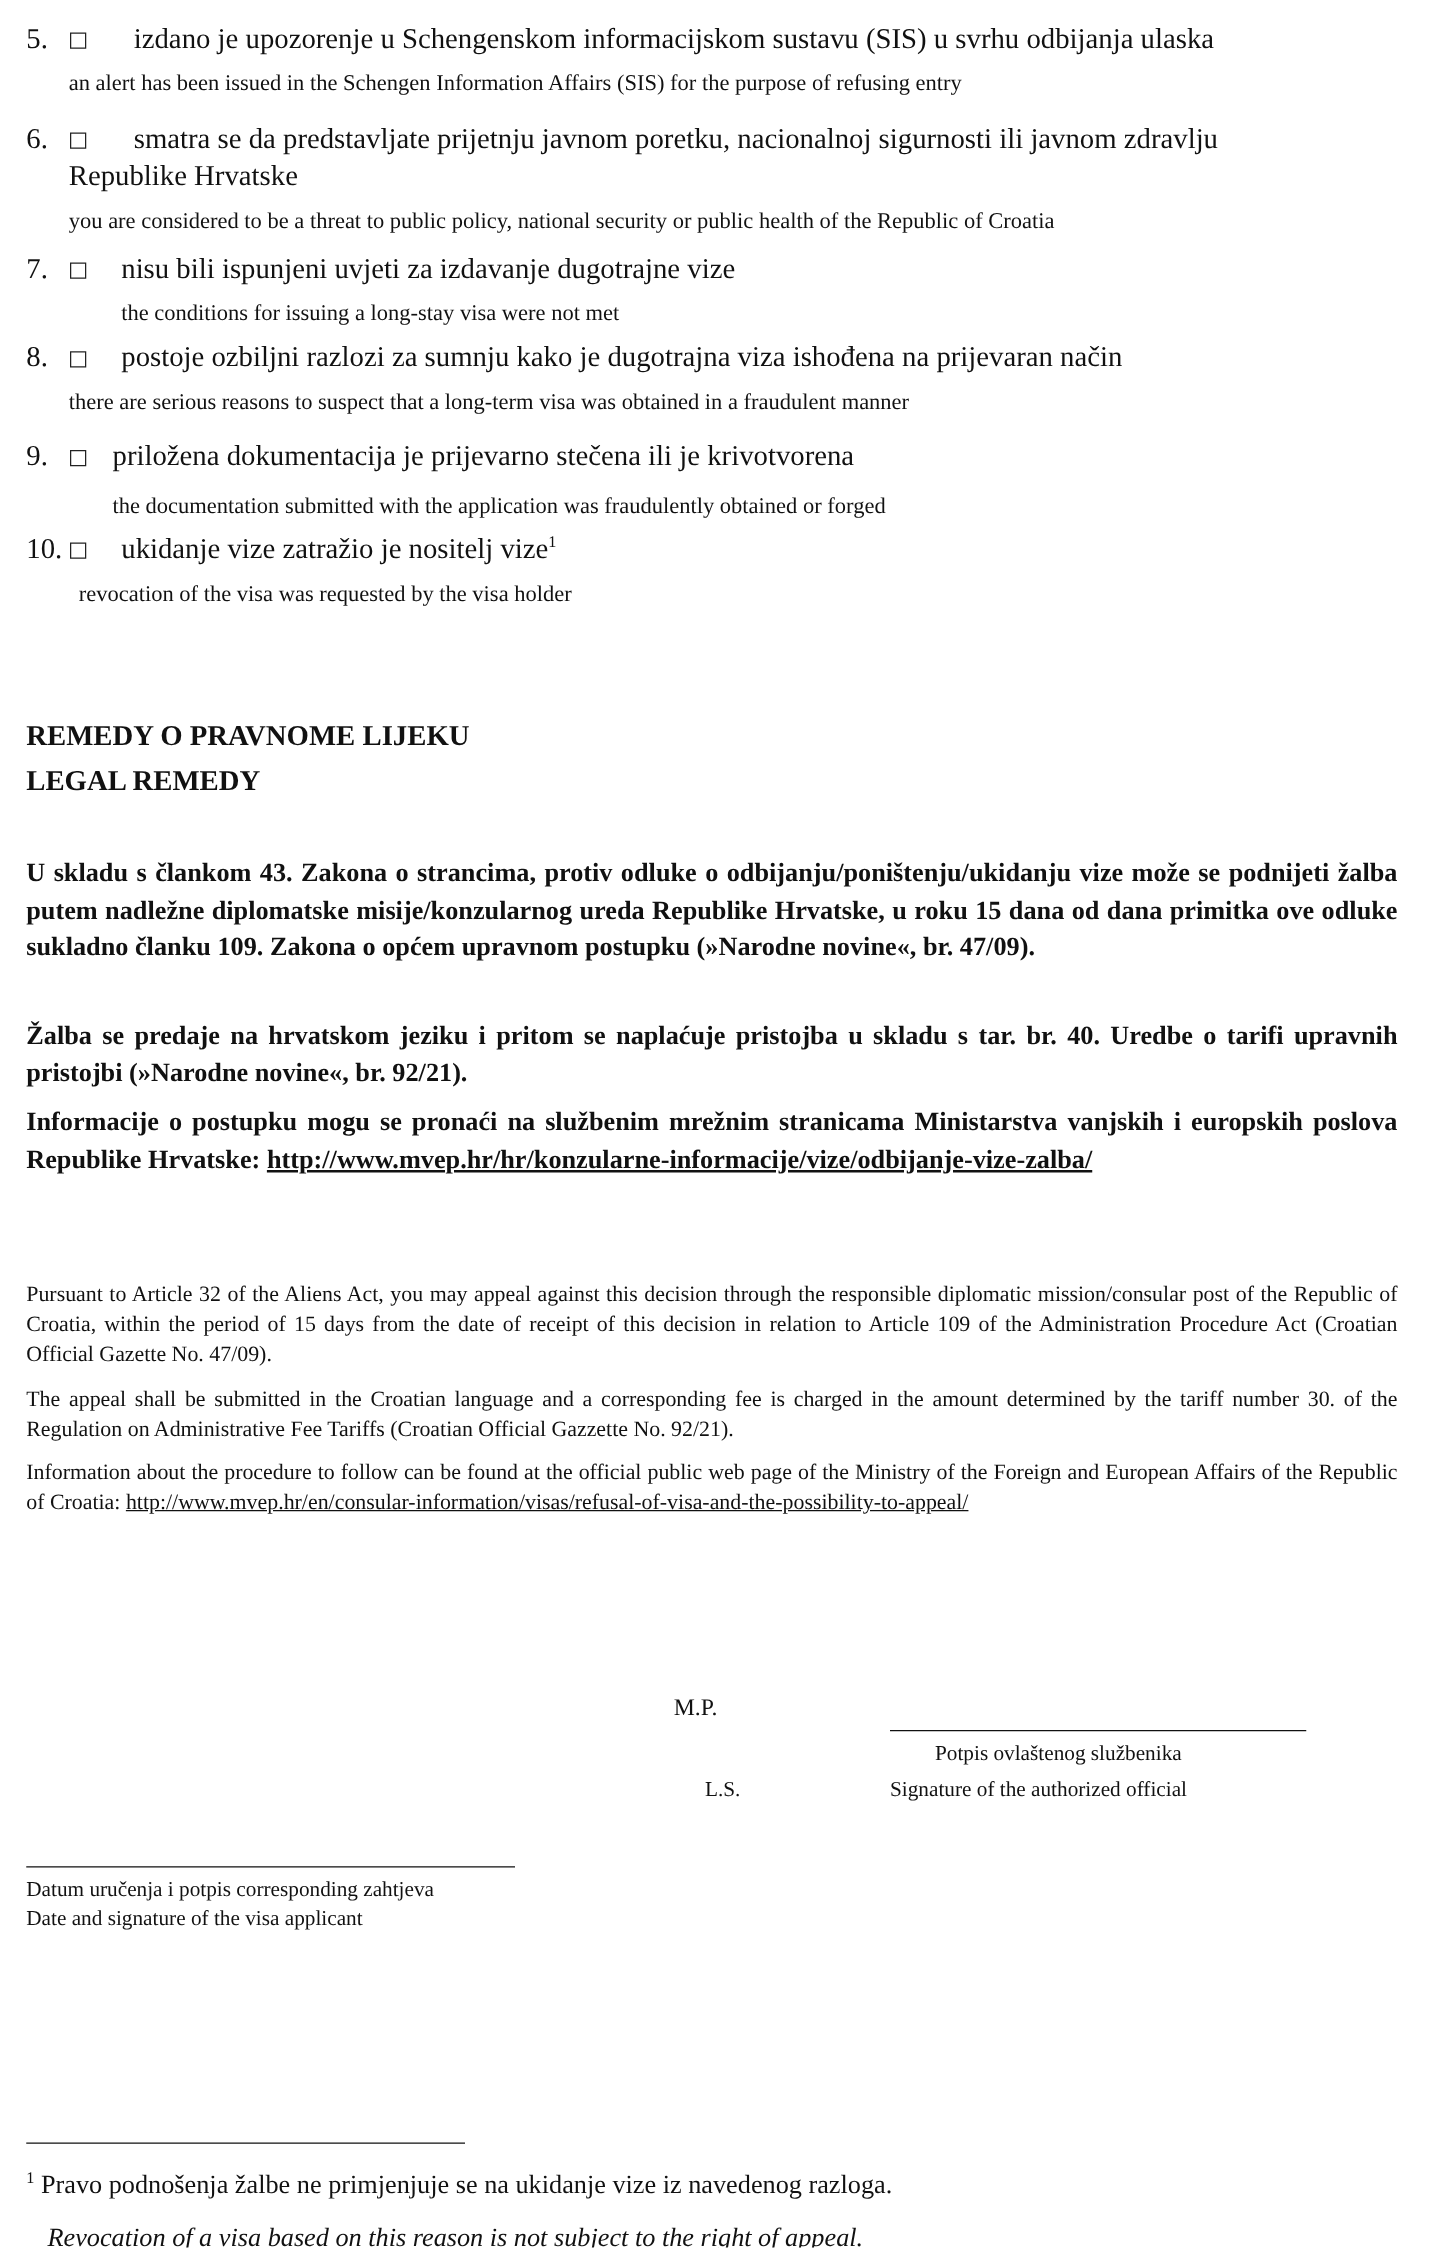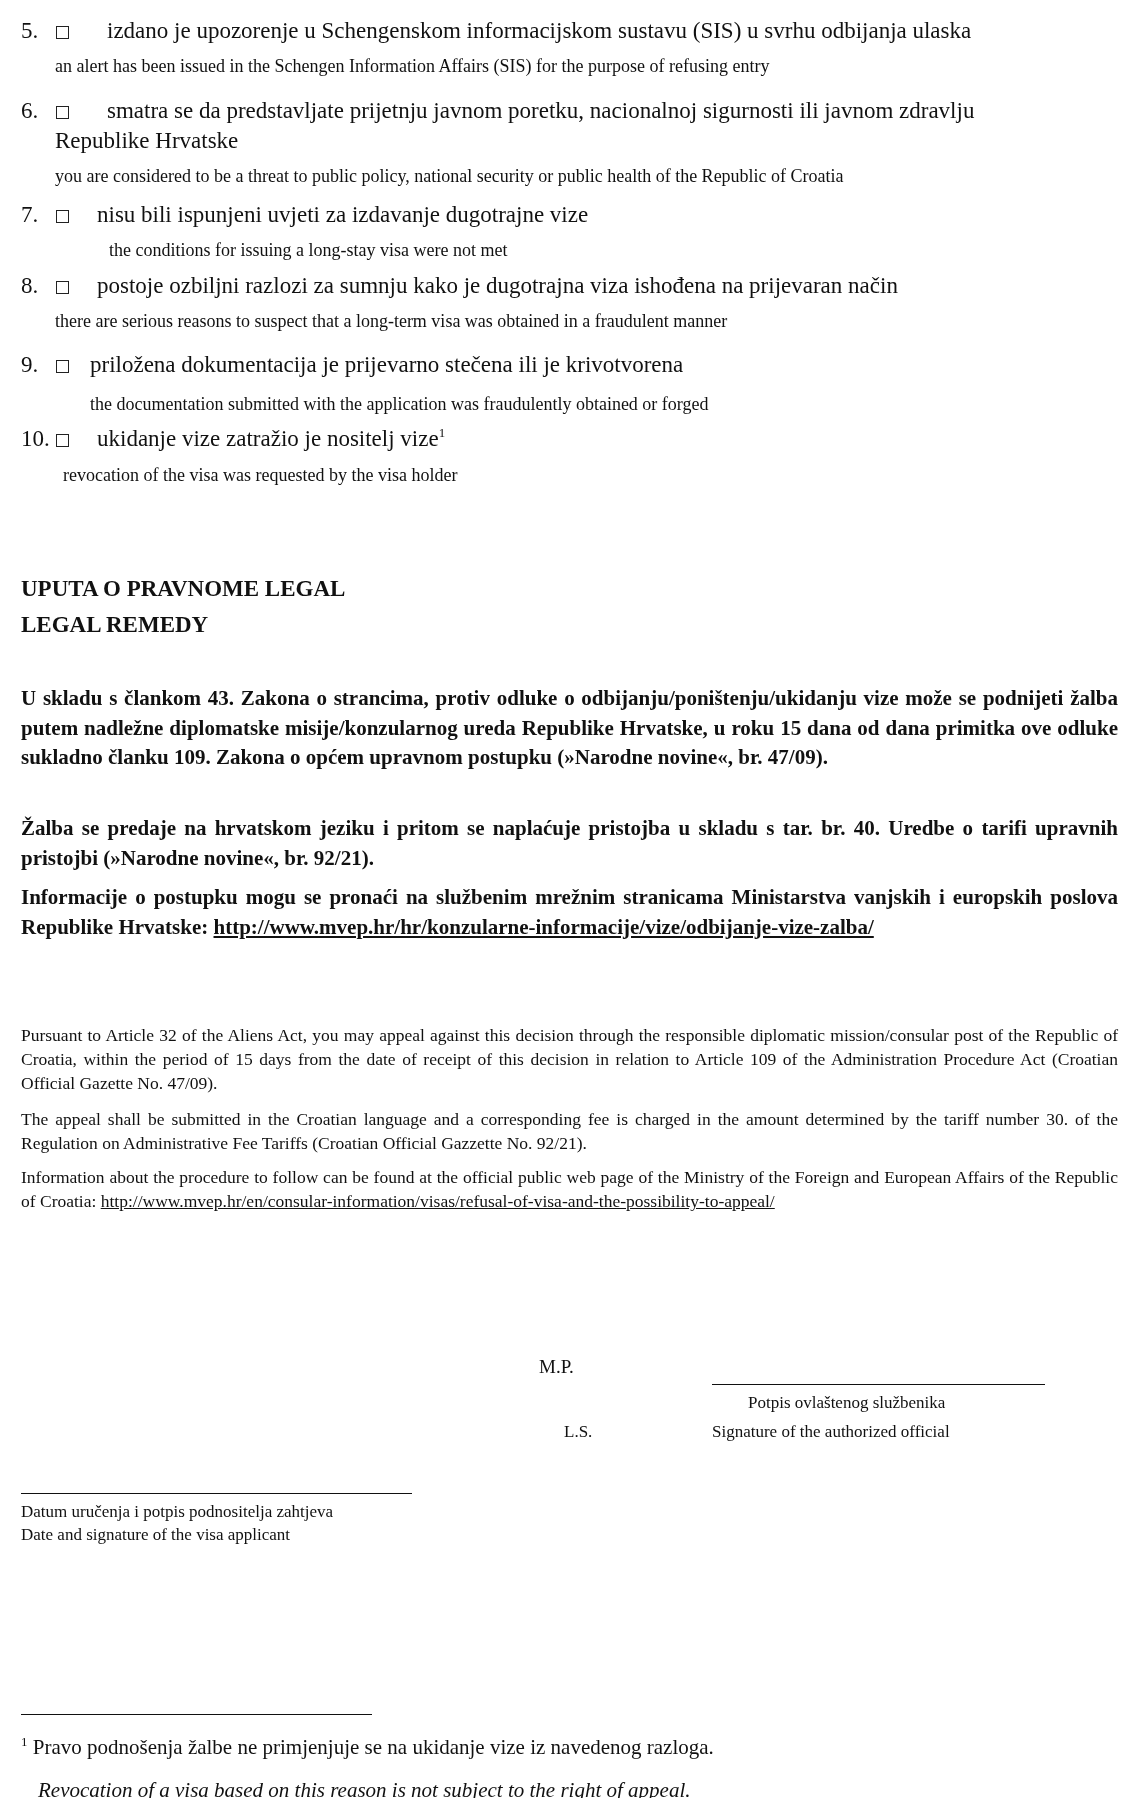--- a/index.html
+++ b/index.html
@@ -37,21 +37,21 @@
   <span class="cb" style="left:56px; top:106px;"></span>
   <span class="abs cro" style="left:107px; top:97px;">smatra se da predstavljate prijetnju javnom poretku, nacionalnoj sigurnosti ili javnom zdravlju</span>
   <span class="abs cro" style="left:55px; top:127px;">Republike Hrvatske</span>
   <span class="abs eng" style="left:55px; top:165px;">you are considered to be a threat to public policy, national security or public health of the Republic of Croatia</span>
 </div>
 
 <div>
   <span class="num" style="left:21px; top:201px;">7.</span>
   <span class="cb" style="left:56px; top:210px;"></span>
   <span class="abs cro" style="left:97px; top:201px;">nisu bili ispunjeni uvjeti za izdavanje dugotrajne vize</span>
-  <span class="abs eng" style="left:109px; top:239px;font-family:Liberation Serif, serif;">the conditions for issuing a long-stay visa were not met</span>
+  <span class="abs eng" style="left:97px; top:239px;font-family:Liberation Serif, serif;">the conditions for issuing a long-stay visa were not met</span>
 </div>
 
 <div>
   <span class="num" style="left:21px; top:272px;">8.</span>
   <span class="cb" style="left:56px; top:281px;"></span>
   <span class="abs cro" style="left:97px; top:272px;">postoje ozbiljni razlozi za sumnju kako je dugotrajna viza ishođena na prijevaran način</span>
   <span class="abs eng" style="left:55px; top:310px;">there are serious reasons to suspect that a long-term visa was obtained in a fraudulent manner</span>
 </div>
 
 <div>
@@ -61,21 +61,21 @@
   <span class="abs eng" style="left:90px; top:393px;">the documentation submitted with the application was fraudulently obtained or forged</span>
 </div>
 
 <div>
   <span class="num" style="left:21px; top:425px;">10.</span>
   <span class="cb" style="left:56px; top:434px;"></span>
   <span class="abs cro" style="left:97px; top:425px;"><span>ukidanje vize zatražio je nositelj vize</span><sup>1</sup></span>
   <span class="abs eng" style="left:63px; top:464px;">revocation of the visa was requested by the visa holder</span>
 </div>
 
-<div class="abs head" style="left:21px; top:575px;">UPUTA O PRAVNOME LEGAL</div>
+<div class="abs head" style="left:21px; top:575px;">REMEDY O PRAVNOME LIJEKU</div>
 <div class="abs head" style="left:21px; top:611px;">LEGAL REMEDY</div>
 
 <div class="para-cro" style="top:684px;">U skladu s člankom 43. Zakona o strancima, protiv odluke o odbijanju/poništenju/ukidanju vize može se podnijeti žalba putem nadležne diplomatske misije/konzularnog ureda Republike Hrvatske, u roku 15 dana od dana primitka ove odluke sukladno članku 109. Zakona o općem upravnom postupku (»Narodne novine«, br. 47/09).</div>
 <div class="para-cro" style="top:814px;">Žalba se predaje na hrvatskom jeziku i pritom se naplaćuje pristojba u skladu s tar. br. 40. Uredbe o tarifi upravnih pristojbi (»Narodne novine«, br. 92/21).</div>
 <div class="para-cro" style="top:883px;">
   <span>Informacije o postupku mogu se pronaći na službenim mrežnim stranicama Ministarstva vanjskih i europskih poslova Republike Hrvatske: </span><span class="link">http://www.mvep.hr/hr/konzularne-informacije/vize/odbijanje-vize-zalba/</span>
 </div>
 
 <div class="para-eng" style="top:1023px;">Pursuant to Article 32 of the Aliens Act, you may appeal against this decision through the responsible diplomatic mission/consular post of the Republic of Croatia, within the period of 15 days from the date of receipt of this decision in relation to Article 109 of the Administration Procedure Act (Croatian Official Gazette No. 47/09).</div>
 <div class="para-eng" style="top:1107px;">The appeal shall be submitted in the Croatian language and a corresponding fee is charged in the amount determined by the tariff number 30. of the Regulation on Administrative Fee Tariffs (Croatian Official Gazzette No. 92/21).</div>
@@ -86,21 +86,21 @@
 <div>
   <span class="abs small" style="left:539px; top:1356px; font-size:19px;">M.P.</span>
   <div class="line" style="left:712px; top:1384px; width:333px;"></div>
   <span class="abs small" style="left:748px; top:1392px; font-size:17px;">Potpis ovlaštenog službenika</span>
   <span class="abs small" style="left:564px; top:1421px; font-size:17px;">L.S.</span>
   <span class="abs small" style="left:712px; top:1421px; font-size:17px;">Signature of the authorized official</span>
 </div>
 
 <div>
   <div class="line" style="left:21px; top:1493px; width:391px;"></div>
-  <span class="abs small" style="left:21px; top:1501px; font-size:17px;">Datum uručenja i potpis podnositelja zahtjeva</span>
+  <span class="abs small" style="left:21px; top:1501px; font-size:17px;">Datum uručenja i potpis corresponding zahtjeva</span>
   <span class="abs small" style="left:21px; top:1524px; font-size:17px;">Date and signature of the visa applicant</span>
 </div>
 
 <div class="line" style="left:21px; top:1714px; width:351px;"></div>
 <div class="abs fn" style="left:21px; top:1734px;">
   <sup>1</sup>
   <span>Pravo podnošenja žalbe ne primjenjuje se na ukidanje vize iz navedenog razloga.</span>
 </div>
 <div class="abs fn italic" style="left:38px; top:1761px;margin-top:16px;">Revocation of a visa based on this reason is not subject to the right of appeal.</div>
 

